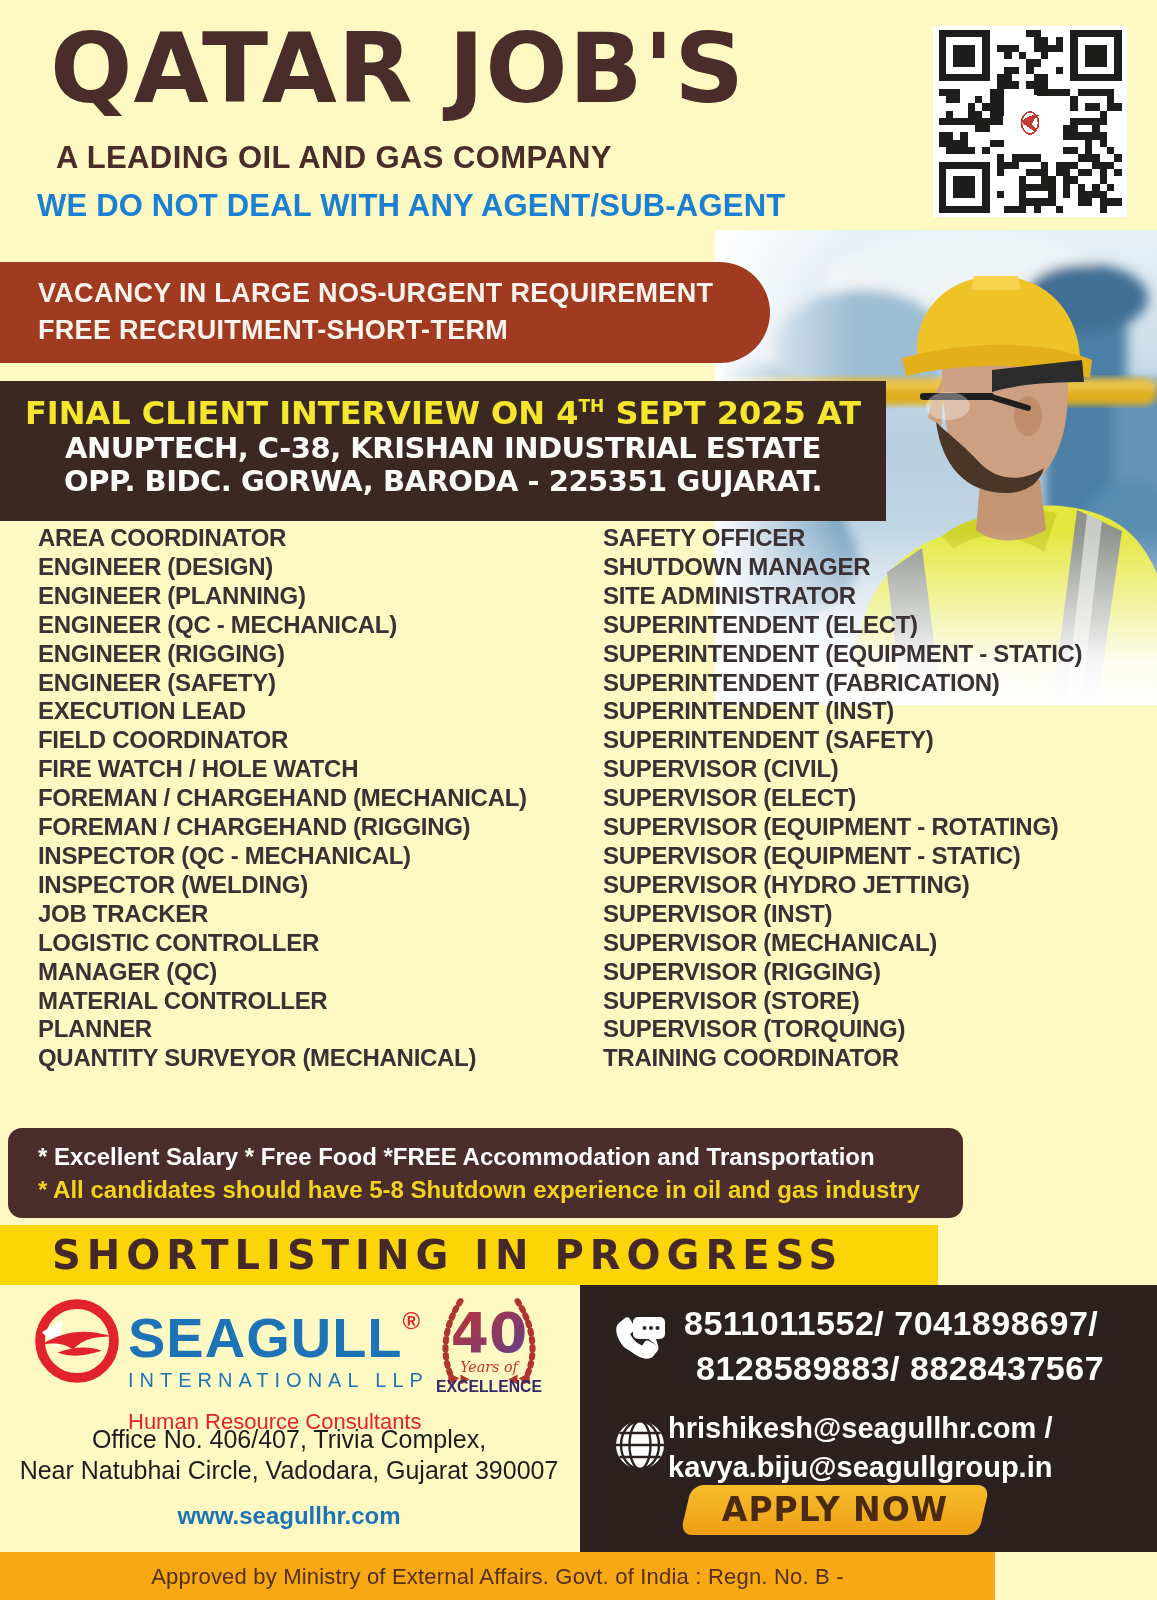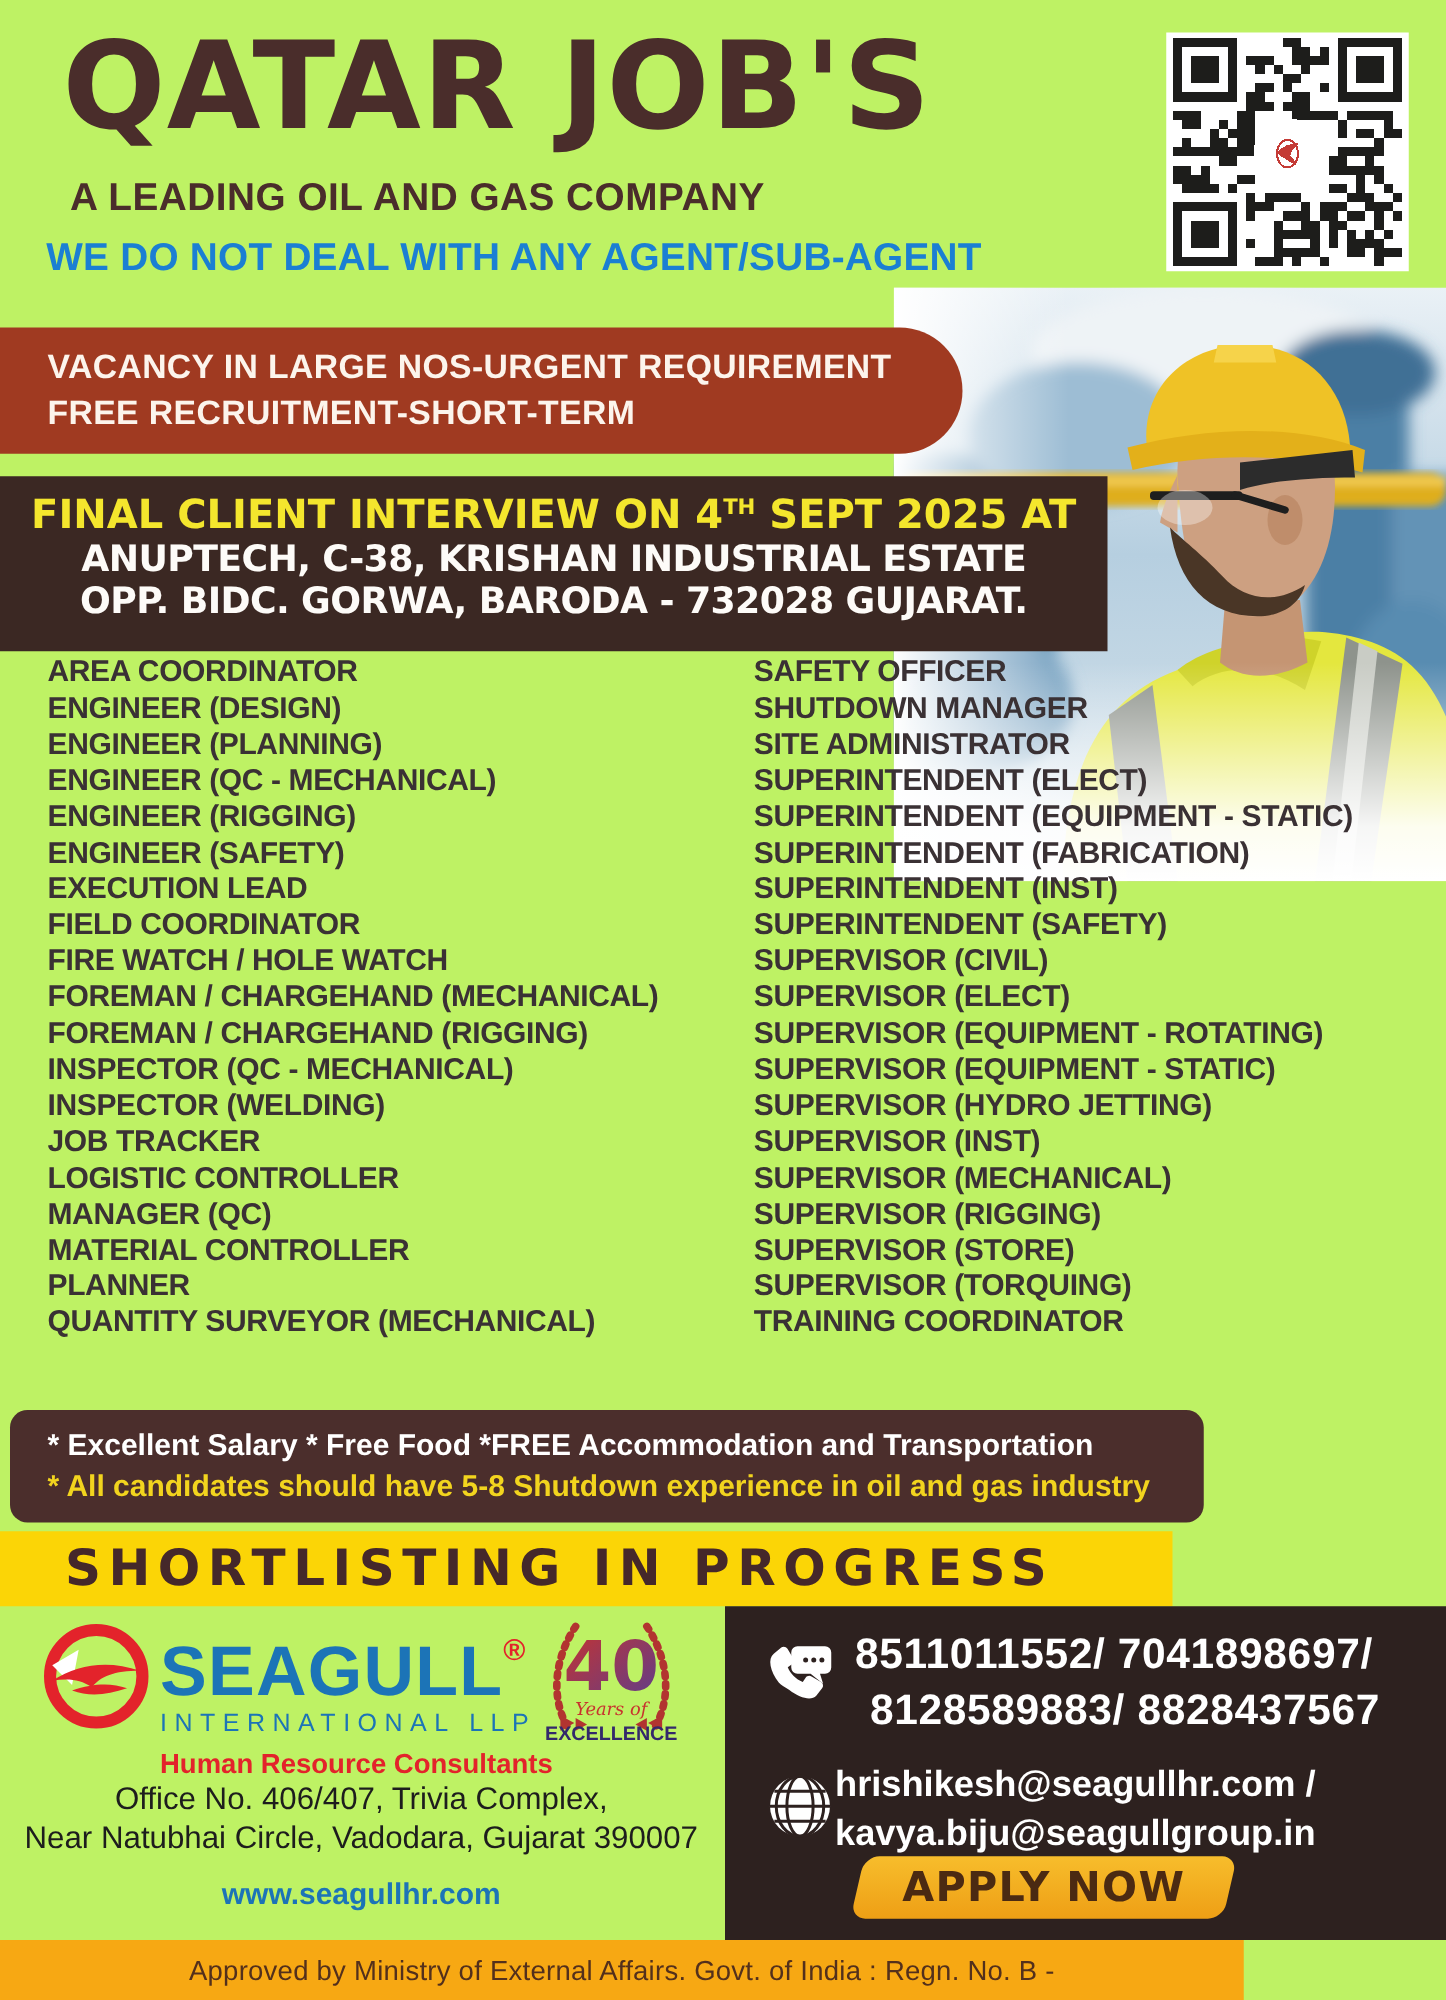--- a/index.html
+++ b/index.html
@@ -1,19 +1,19 @@
 <!DOCTYPE html>
 <html><head>
 <meta charset="utf-8">
 <style>
   * { margin:0; padding:0; box-sizing:border-box; }
   html,body { background:#ffffff; }
   #page {
     position:relative; width:1157px; height:1600px; overflow:hidden;
-    background:#bef264; font-family:"Liberation Sans", sans-serif;
+    background:#fef9c3; font-family:"Liberation Sans", sans-serif;
   }
 
   
   .photo { position:absolute; left:715px; top:230px; width:442px; height:475px; z-index:1; }
   .photo svg { width:100%; height:100%; display:block; }
 
   
   .title {
     position:absolute; left:50px; top:12px; z-index:3;
     font-family:"DejaVu Sans", sans-serif; font-weight:bold;
@@ -92,21 +92,21 @@
   .logo-mark svg { width:100%; height:100%; }
   .logo-text { position:absolute; left:128px; top:1292px; z-index:3; }
   .seagull-name {
     font-weight:bold; font-size:56px; line-height:58px; color:#1c74b7; letter-spacing:1px; white-space:nowrap;
   }
   .seagull-reg { font-size:24px; color:#e3232b; vertical-align:28px; font-weight:bold; }
   .seagull-intl {
     font-size:20px; color:#1c74b7; letter-spacing:6px; line-height:24px; margin-top:1px; white-space:nowrap;
   }
   .seagull-hrc {
-    font-weight:bold; font-size:22px; color:#e3232b; line-height:26px; margin-top:7px; white-space:nowrap;
+    font-weight:normal; font-size:22px; color:#e3232b; line-height:26px; margin-top:17px; white-space:nowrap;
   }
   .badge { position:absolute; left:432px; top:1286px; width:114px; height:130px; z-index:3; }
   .badge svg { width:100%; height:100%; }
   .address {
     position:absolute; left:0; top:1424px; width:578px; z-index:3;
     text-align:center; font-size:25px; color:#1d1d1d; line-height:31px;
   }
   .website {
     position:absolute; left:0; top:1502px; width:578px; z-index:3;
     text-align:center; font-weight:bold; font-size:24px; color:#1c74b7;
@@ -430,21 +430,21 @@
   </div>
 
   <div class="banner-vacancy">
     <div class="l1">VACANCY IN LARGE NOS-URGENT REQUIREMENT</div>
     <div class="l2">FREE RECRUITMENT-SHORT-TERM</div>
   </div>
 
   <div class="banner-interview">
     <div class="il1"><span>FINAL CLIENT INTERVIEW ON 4</span><sup>TH</sup><span> SEPT 2025 AT</span></div>
     <div class="il2">ANUPTECH, C-38, KRISHAN INDUSTRIAL ESTATE</div>
-    <div class="il3">OPP. BIDC. GORWA, BARODA - 732028 GUJARAT.</div>
+    <div class="il3">OPP. BIDC. GORWA, BARODA - 225351 GUJARAT.</div>
   </div>
 
   <div class="jobs-left">
       <div class="job">AREA COORDINATOR</div>
       <div class="job">ENGINEER (DESIGN)</div>
       <div class="job">ENGINEER (PLANNING)</div>
       <div class="job">ENGINEER (QC - MECHANICAL)</div>
       <div class="job">ENGINEER (RIGGING)</div>
       <div class="job">ENGINEER (SAFETY)</div>
       <div class="job">EXECUTION LEAD</div>

